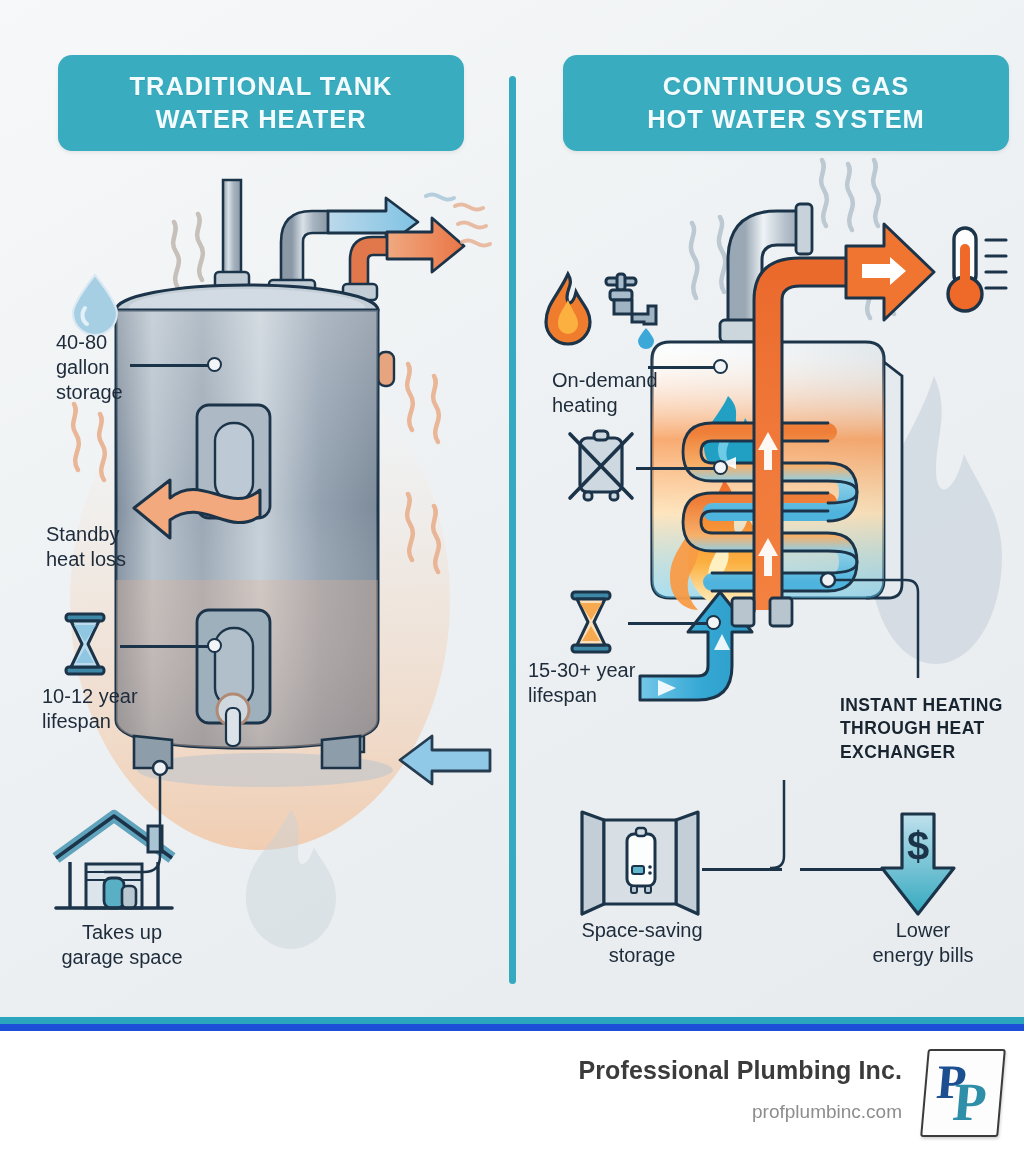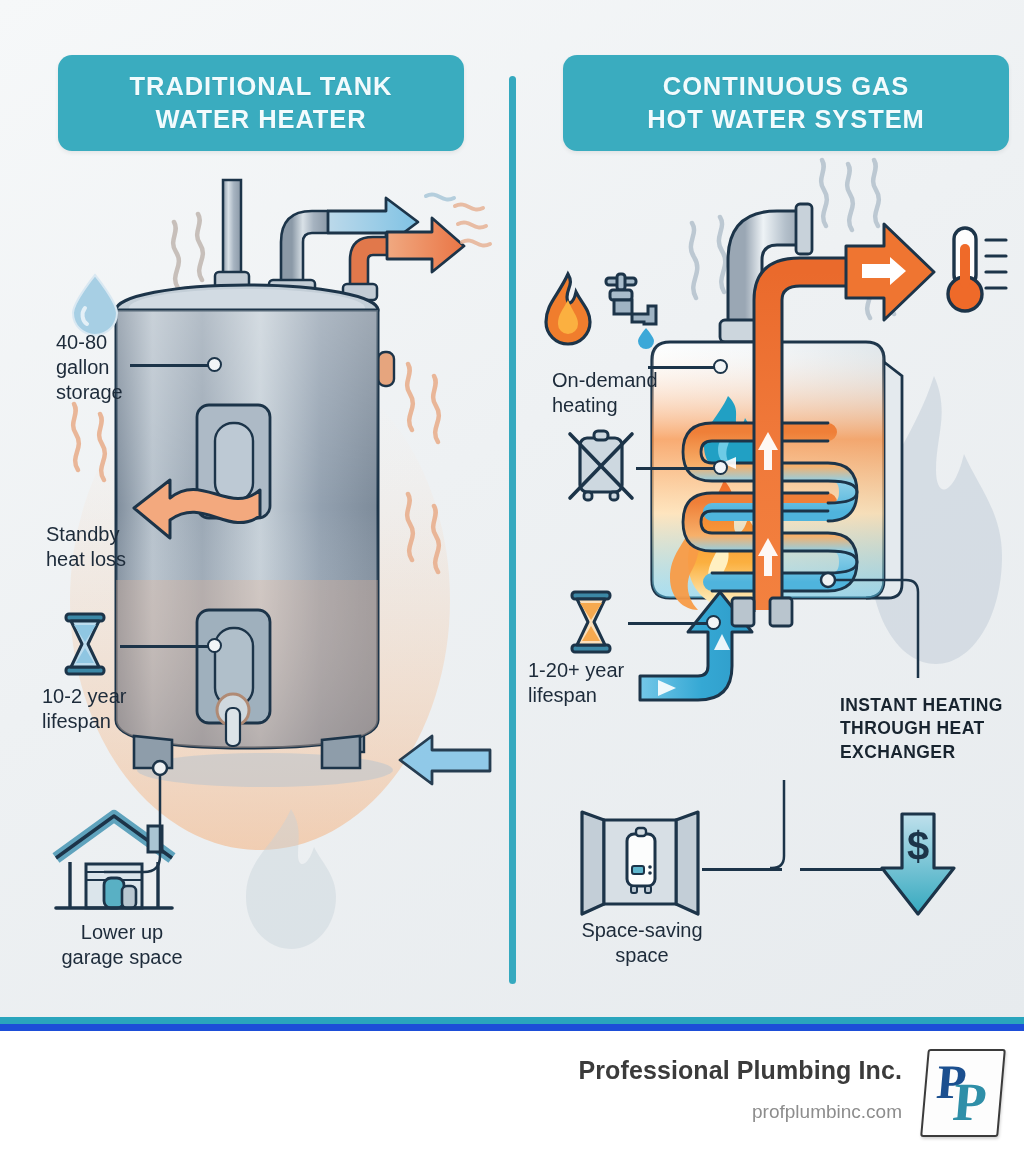--- a/index.html
+++ b/index.html
@@ -250,37 +250,37 @@
     <div class="cap" style="left:46px; top:522px; width:170px;">Standby
 heat loss</div>
 
     <svg class="art" style="left:62px; top:612px;" width="46" height="64" viewBox="0 0 46 64">
       <rect x="4" y="2" width="38" height="7" rx="3" fill="#3c88a6" stroke="#1c3449" stroke-width="3"></rect>
       <rect x="4" y="55" width="38" height="7" rx="3" fill="#3c88a6" stroke="#1c3449" stroke-width="3"></rect>
       <path d="M9 9 L37 9 L26 32 L37 55 L9 55 L20 32 Z" fill="#bcdcee" stroke="#1c3449" stroke-width="3" stroke-linejoin="round"></path>
       <path d="M12 13 L34 13 L23 30 Z" fill="#8fc6e2"></path>
       <path d="M14 51 L32 51 L23 36 Z" fill="#8fc6e2"></path>
     </svg>
-    <div class="cap" style="left:42px; top:684px; width:170px;">10-2 year
+    <div class="cap" style="left:42px; top:684px; width:170px;">10-12 year
 lifespan</div>
     <div class="lead-h" style="left:120px; top:645px; width:94px;"></div>
     <div class="dot" style="left:207px; top:638px;"></div>
 
     <svg class="art" style="left:52px; top:812px;" width="124" height="110" viewBox="0 0 124 110">
       <path d="M4 46 L62 4 L120 46" fill="none" stroke="#5fa3bd" stroke-width="12" stroke-linejoin="round"></path>
       <path d="M4 46 L62 4 L120 46" fill="none" stroke="#1c3449" stroke-width="3.4" stroke-linejoin="round"></path>
       <rect x="96" y="14" width="14" height="26" fill="#a9c4d2" stroke="#1c3449" stroke-width="3"></rect>
       <path d="M18 50 L18 96 M106 50 L106 96" stroke="#1c3449" stroke-width="3.4"></path>
       <rect x="34" y="52" width="56" height="44" fill="#dbe5eb" stroke="#1c3449" stroke-width="3"></rect>
       <path d="M34 60 L90 60 M34 68 L90 68" stroke="#1c3449" stroke-width="2.2"></path>
       <rect x="52" y="66" width="20" height="30" rx="7" fill="#59b0c4" stroke="#1c3449" stroke-width="2.8"></rect>
       <rect x="70" y="74" width="14" height="22" rx="5" fill="#b9c7d1" stroke="#1c3449" stroke-width="2.6"></rect>
       <path d="M4 96 L120 96" stroke="#1c3449" stroke-width="3.6" stroke-linecap="round"></path>
     </svg>
-    <div class="cap center" style="left:22px; top:920px; width:200px;">Lower up
+    <div class="cap center" style="left:22px; top:920px; width:200px;">Takes up
 garage space</div>
 
     <svg class="art" style="left:104px; top:760px;" width="160" height="120" viewBox="0 0 160 120">
       <path d="M0 112 L40 112 Q56 112 56 96 L56 12" fill="none" stroke="#1c3449" stroke-width="2.5"></path>
       <circle cx="56" cy="8" r="7" fill="#eef1f3" stroke="#1c3449" stroke-width="2.5"></circle>
     </svg>
 
     <svg class="art" style="left:856px; top:370px; opacity:.55;" width="150" height="320" viewBox="0 0 150 320">
       <path d="M78 6 C54 80 14 106 14 186 c0 62 30 108 66 108 s66 -46 66 -108 c0 -44 -24 -70 -38 -102
                c-10 42 -28 46 -28 16 C80 66 94 42 78 6 Z" fill="#c2ced8"></path>
@@ -449,21 +449,21 @@
     <div class="lead-h" style="left:636px; top:467px; width:84px;"></div>
     <div class="dot" style="left:713px; top:460px;"></div>
 
     <svg class="art" style="left:568px; top:590px;" width="46" height="64" viewBox="0 0 46 64">
       <rect x="4" y="2" width="38" height="7" rx="3" fill="#3c88a6" stroke="#1c3449" stroke-width="3"></rect>
       <rect x="4" y="55" width="38" height="7" rx="3" fill="#3c88a6" stroke="#1c3449" stroke-width="3"></rect>
       <path d="M9 9 L37 9 L26 32 L37 55 L9 55 L20 32 Z" fill="#fae0bd" stroke="#1c3449" stroke-width="3" stroke-linejoin="round"></path>
       <path d="M12 13 L34 13 L23 30 Z" fill="#f6a94f"></path>
       <path d="M14 51 L32 51 L23 36 Z" fill="#f6a94f"></path>
     </svg>
-    <div class="cap" style="left:528px; top:658px; width:190px;">1-20+ year
+    <div class="cap" style="left:528px; top:658px; width:190px;">15-30+ year
 lifespan</div>
     <div class="lead-h" style="left:628px; top:622px; width:84px;"></div>
     <div class="dot" style="left:706px; top:615px;"></div>
 
     <svg class="art" style="left:820px; top:572px;" width="110" height="110" viewBox="0 0 110 110">
       <circle cx="8" cy="8" r="7" fill="#eef1f3" stroke="#1c3449" stroke-width="2.5"></circle>
       <path d="M15 8 L86 8 Q98 8 98 20 L98 106" fill="none" stroke="#1c3449" stroke-width="2.5"></path>
     </svg>
     <div class="cap caps" style="left:840px; top:694px; width:190px;">INSTANT HEATING
 THROUGH HEAT
@@ -475,36 +475,38 @@
       <rect x="26" y="10" width="72" height="84" fill="#d7dfe5" stroke="#1c3449" stroke-width="3"></rect>
       <rect x="49" y="24" width="28" height="52" rx="7" fill="#fcfdfd" stroke="#1c3449" stroke-width="3"></rect>
       <rect x="58" y="18" width="10" height="8" rx="3" fill="#d2dbe1" stroke="#1c3449" stroke-width="2.4"></rect>
       <rect x="54" y="56" width="12" height="8" rx="2" fill="#5fb6cd" stroke="#1c3449" stroke-width="2"></rect>
       <circle cx="72" cy="57" r="1.8" fill="#1c3449"></circle>
         <circle cx="72" cy="63" r="1.8" fill="#1c3449"></circle>
       <rect x="53" y="76" width="6" height="7" rx="2" fill="#b8c5cf" stroke="#1c3449" stroke-width="2"></rect>
       <rect x="67" y="76" width="6" height="7" rx="2" fill="#b8c5cf" stroke="#1c3449" stroke-width="2"></rect>
     </svg>
     <div class="cap center" style="left:552px; top:918px; width:180px;">Space-saving
-space</div>
+storage</div>
     <div class="lead-h" style="left:702px; top:868px; width:80px;"></div>
     <svg class="art" style="left:770px; top:780px;" width="30" height="96" viewBox="0 0 30 96">
       <path d="M14 0 L14 76 Q14 88 2 88 L0 88" fill="none" stroke="#1c3449" stroke-width="2.5"></path>
     </svg>
 
     <svg class="art" style="left:880px; top:812px;" width="76" height="106" viewBox="0 0 76 106">
       <defs>
         <linearGradient id="dollarArrow" x1="0" y1="0" x2="0" y2="1">
           <stop offset="0%" stop-color="#bfe0ec"></stop>
           <stop offset="100%" stop-color="#35a9bf"></stop>
         </linearGradient>
       </defs>
       <path d="M22 2 L54 2 L54 56 L74 56 L38 102 L2 56 L22 56 Z" fill="url(#dollarArrow)" stroke="#1c3449" stroke-width="3.2" stroke-linejoin="round"></path>
       <text x="38" y="48" text-anchor="middle" font-family="Liberation Sans, sans-serif" font-size="40" font-weight="700" fill="#1c3449">$</text>
     </svg>
+    <div class="cap center" style="left:838px; top:918px; width:170px;">Lower
+energy bills</div>
     <div class="lead-h" style="left:800px; top:868px; width:82px;"></div>
 
   </div>
 
   <div id="footer">
     <div id="brand-name">Professional Plumbing Inc.</div>
     <div id="brand-url">profplumbinc.com</div>
     <div id="logo-box">
       <svg width="62" height="70" viewBox="0 0 62 70">
         <text x="4" y="40" font-family="Liberation Serif, serif" font-size="48" font-weight="700" fill="#1b4f8f">P</text>

